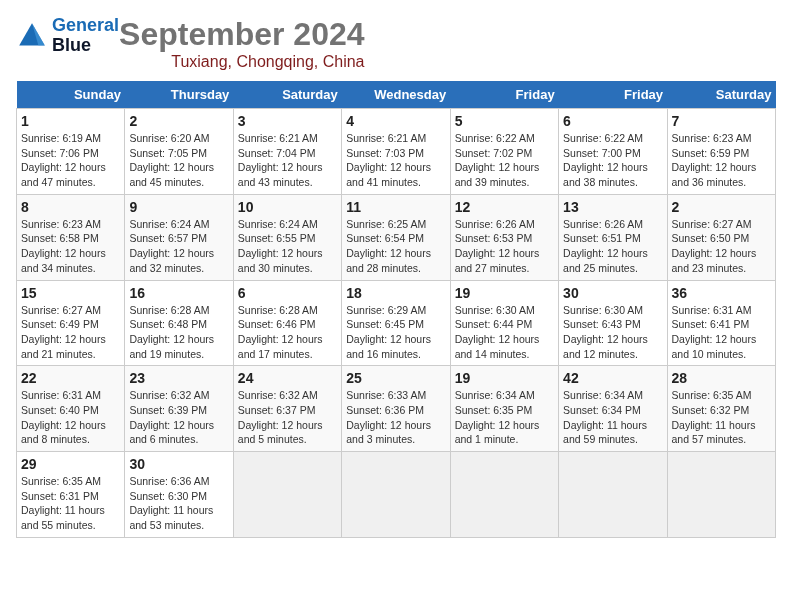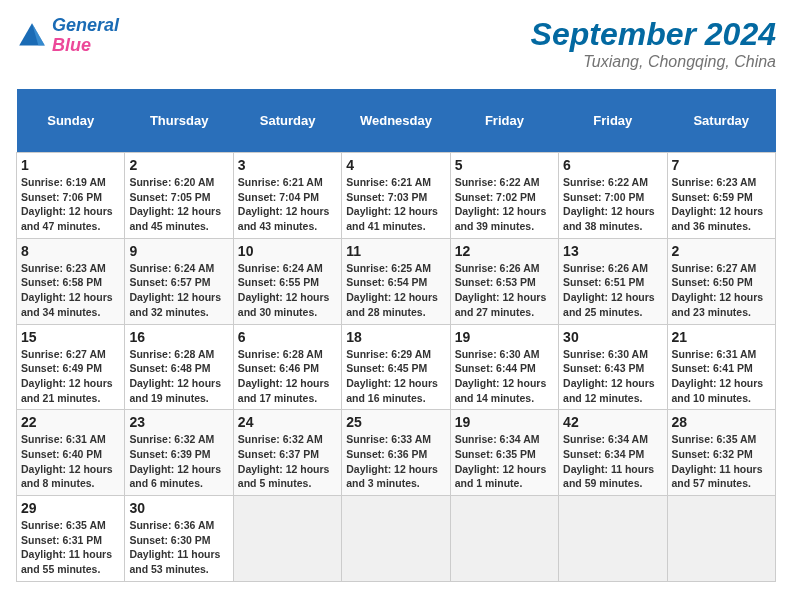--- a/index.html
+++ b/index.html
@@ -5,24 +5,23 @@
     * { box-sizing: border-box; margin: 0; padding: 0; }
     body {
       font-family: Arial, sans-serif;
       background: #fff;
       width: 792px;
       min-height: 612px;
       padding: 16px;
     }
     .header {
       display: flex;
-      justify-content: space-between;
+      justify-content: flex-start;
       align-items: flex-start;
-      margin-bottom: 18px;
-      font-style: italic;
+      margin-bottom: 10px;
     }
     .logo {
       display: flex;
       align-items: center;
       gap: 4px;
     }
     .logo-text {
       font-size: 18px;
       font-weight: bold;
       color: #333;
@@ -34,36 +33,36 @@
     .logo-icon {
       width: 32px;
       height: 32px;
     }
     .title-block {
       text-align: right;
     }
     .month-title {
       font-size: 32px;
       font-weight: bold;
-      color: #0369a1;
+      color: #737373;
     }
     .location-title {
       font-size: 16px;
-      color: #737373;
+      color: #7f1d1d;
     }
     table {
       width: 100%;
       border-collapse: collapse;
       font-size: 11px;
     }
     thead tr th {
       background-color: #2a6fba;
       color: #fff;
-      padding: 24px 4px;
-      text-align: center;
+      padding: 6px 4px;
+      text-align: right;
       font-size: 13px;
       font-weight: bold;
     }
     tbody tr td {
       border: 1px solid #ccc;
       padding: 4px;
       vertical-align: top;
       width: calc(100% / 7);
       min-height: 80px;
       background: #fff;
@@ -75,38 +74,37 @@
       font-size: 14px;
       font-weight: bold;
       color: #222;
       display: block;
       margin-bottom: 2px;
     }
     .day-detail {
       color: #333;
       font-size: 10.5px;
       line-height: 1.4;
-      font-weight: bold;
     }
     .empty-cell {
       background: #f0f0f0 !important;
     }
   </style>
 </head>
 <body>
 
 <div class="header">
   <div class="logo">
     <svg class="logo-icon" viewBox="0 0 40 40" xmlns="http://www.w3.org/2000/svg">
       <polygon points="20,4 36,32 4,32" fill="#1a6bb5"></polygon>
       <polygon points="20,4 36,32 28,32" fill="#4a9fe0" opacity="0.6"></polygon>
     </svg>
     <div class="logo-text">
       <span>General</span><br>
-      <span style="color:#ec4899">Blue</span>
+      <span style="color:#0f172a">Blue</span>
     </div>
   </div>
   <div class="title-block">
     <div class="month-title">September 2024</div>
     <div class="location-title">Tuxiang, Chongqing, China</div>
   </div>
 </div>
 
 <table>
   <thead>
@@ -200,21 +198,21 @@
         </td>
         <td>
           <span class="day-num">19</span>
           <div class="day-detail">Sunrise: 6:30 AM<br>Sunset: 6:44 PM<br>Daylight: 12 hours and 14 minutes.</div>
         </td>
         <td>
           <span class="day-num">30</span>
           <div class="day-detail">Sunrise: 6:30 AM<br>Sunset: 6:43 PM<br>Daylight: 12 hours and 12 minutes.</div>
         </td>
         <td>
-          <span class="day-num">21</span>
+          <span class="day-num">36</span>
           <div class="day-detail">Sunrise: 6:31 AM<br>Sunset: 6:41 PM<br>Daylight: 12 hours and 10 minutes.</div>
         </td>
       </tr>
       <tr>
         <td>
           <span class="day-num">22</span>
           <div class="day-detail">Sunrise: 6:31 AM<br>Sunset: 6:40 PM<br>Daylight: 12 hours and 8 minutes.</div>
         </td>
         <td>
           <span class="day-num">23</span>

